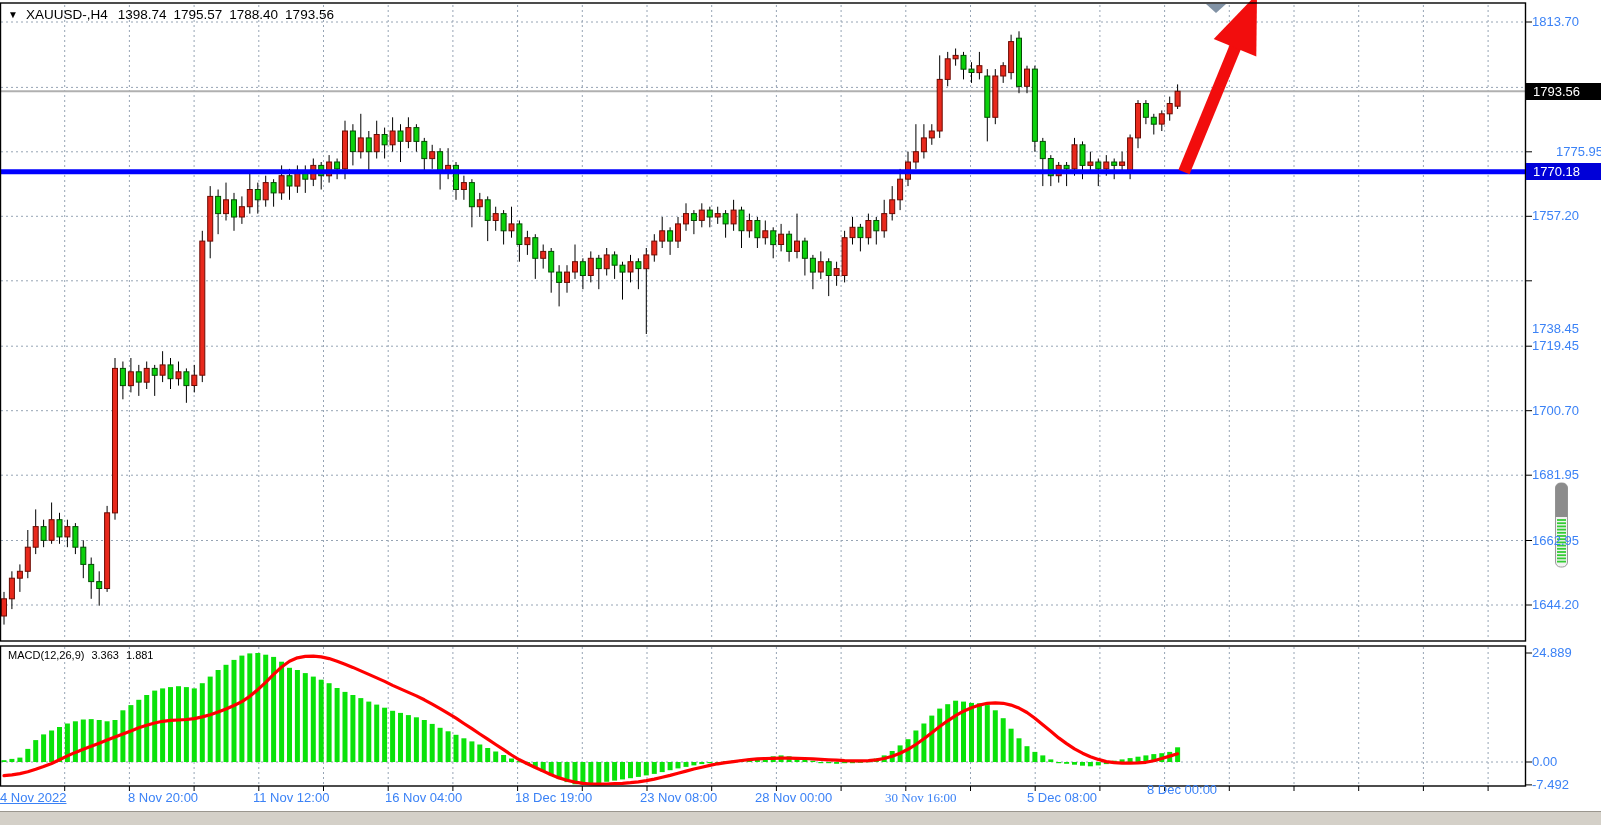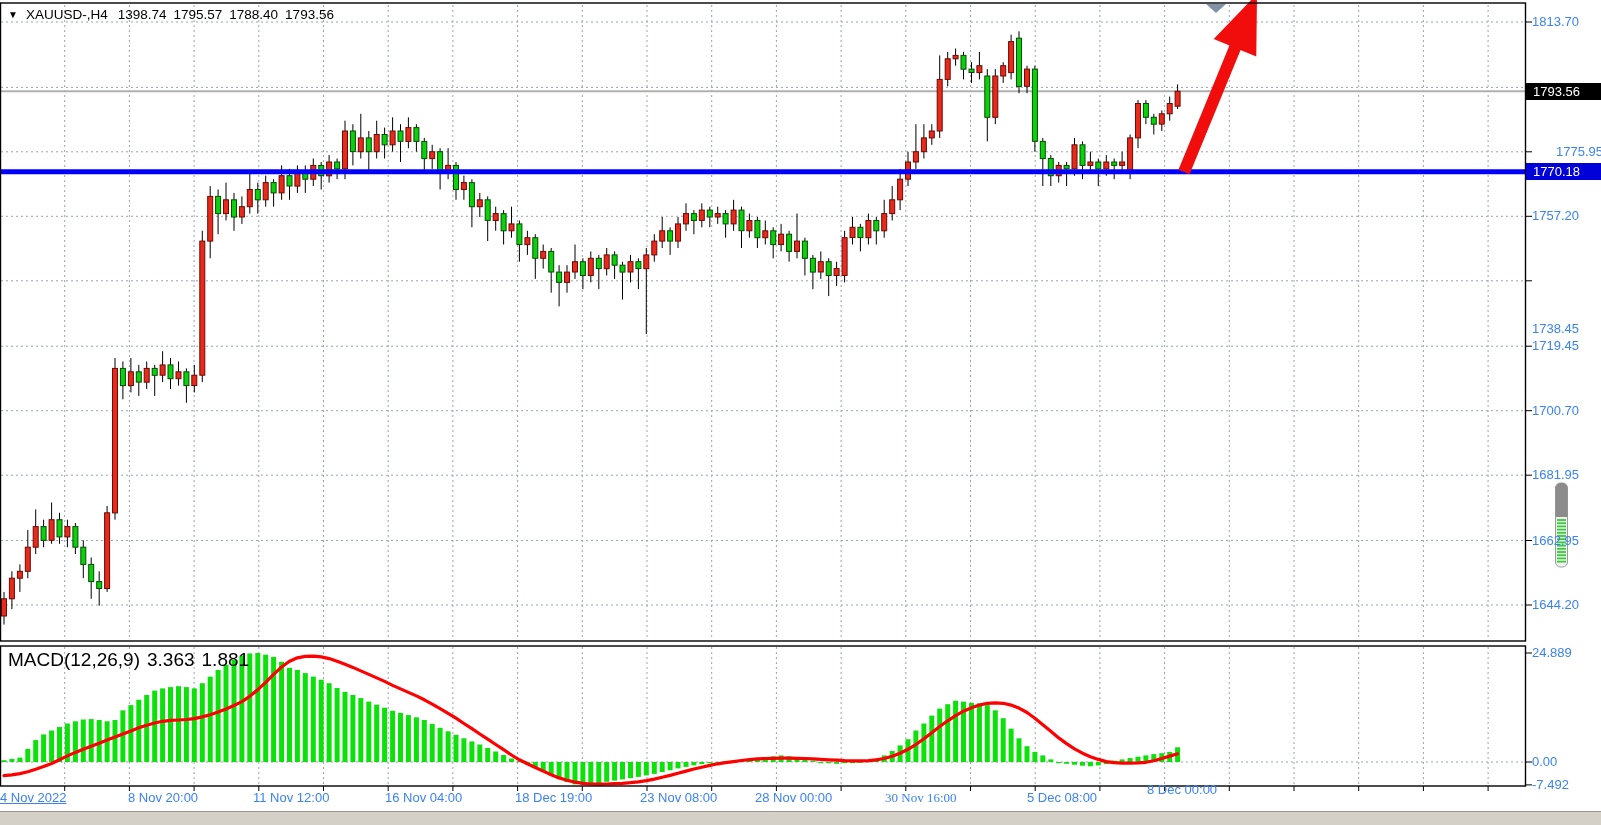--- a/index.html
+++ b/index.html
@@ -8,21 +8,21 @@
     font-family:"Liberation Sans","DejaVu Sans",sans-serif;overflow:hidden;
   }
   #chart-canvas{position:absolute;left:0;top:0;}
   .title-bar{
     position:absolute;left:8px;top:7px;font-size:13.5px;color:#000;
     display:flex;align-items:center;gap:6px;white-space:nowrap;z-index:30;
   }
   .title-bar .marker{font-size:10px;margin-right:2px;}
   .title-bar .ohlc{margin-left:4px;display:flex;gap:7px;}
   .macd-label{
-    position:absolute;left:8px;top:649px;font-size:19px;color:#000;
+    position:absolute;left:8px;top:649px;font-size:11px;color:#000;
     display:flex;gap:7px;white-space:nowrap;z-index:30;
   }
   .axis-label{
     position:absolute;font-size:13px;color:#3b82f6;white-space:nowrap;z-index:10;
   }
   .badge{
     position:absolute;left:1526px;width:74px;height:17px;line-height:17px;
     color:#fff;font-size:13px;padding-left:7px;z-index:20;
   }
   .badge.black{background:#000;}

